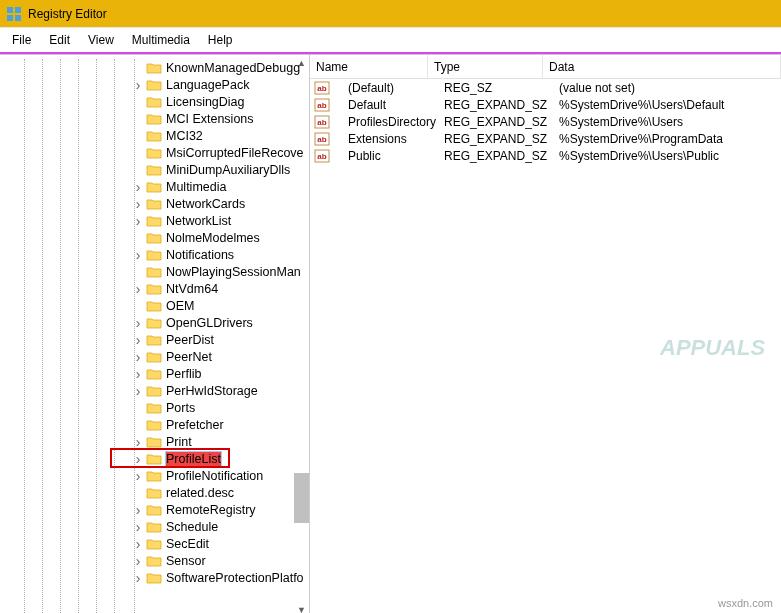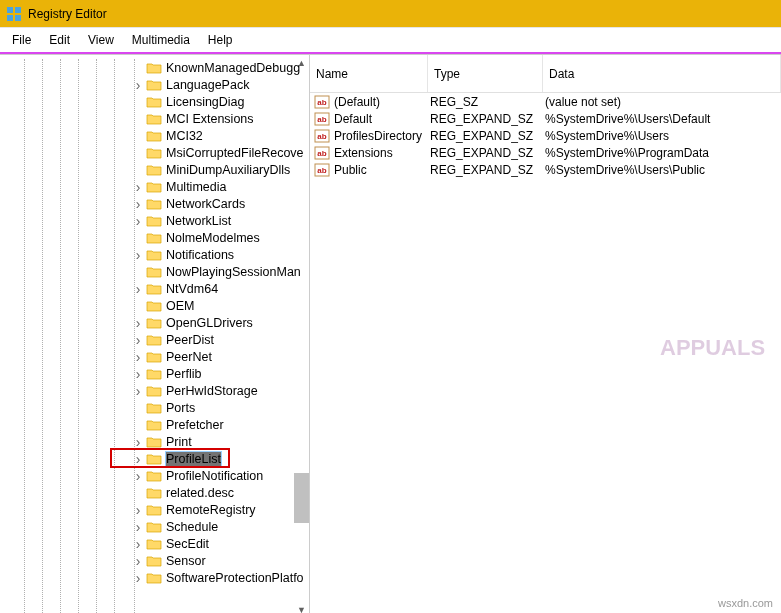--- a/index.html
+++ b/index.html
@@ -73,42 +73,42 @@
 }
 .tree-item .folder-ico {
   width: 16px; height: 14px;
   margin-right: 4px;
   display: inline-flex; align-items: center; justify-content: center;
 }
 .tree-item .label {
   font-size: 12.5px;
 }
 .tree-item.selected .label {
-  background: #737373;
+  background: #ef4444;
   outline: 1px solid #99d1ff;
 }
 .highlight-box {
   position: absolute;
   border: 2.5px solid #d40000;
   pointer-events: none;
 }
 .guide {
   position: absolute;
   border-left: 1px dotted #b0b0b0;
   top: 4px;
   bottom: 4px;
 }
 .list-panel {
   flex: 1;
   position: relative;
 }
 .list-header {
   display: flex;
   border-bottom: 1px solid #e0e0e0;
-  height: 38px;
+  height: 24px;
   align-items: flex-end;
 }
 .list-header .col {
   padding: 0 6px;
   font-size: 12px;
   border-right: 1px solid #e5e5e5;
   height: 100%;
   display: flex;
   align-items: center;
 }
@@ -116,21 +116,21 @@
 .col-type { width: 115px; }
 .col-data { flex: 1; }
 .list-body .row {
   display: flex;
   height: 17px;
   align-items: center;
   padding: 0 4px;
 }
 .list-body .row .val-icon {
   width: 16px; height: 28px;
-  margin-right: 4px;
+  margin-right: 18px;
   display: inline-flex; align-items: center; justify-content: center;
   flex-shrink: 0;
 }
 .list-body .row .cname { width: 96px; overflow: hidden; white-space: nowrap; }
 .list-body .row .ctype { width: 115px; }
 .list-body .row .cdata { flex: 1; }
 .scroll-thumb {
   position: absolute;
   right: 0;
   top: 418px;
@@ -157,22 +157,23 @@
 .watermark {
   position: absolute;
   bottom: 4px; right: 8px;
   font-size: 11px;
   color: #999;
 }
 .appuals-wm {
   position: absolute;
   left: 350px; top: 280px;
   opacity: 0.22;
+  font-style: italic;
   font-weight: bold;
-  color: #701a75;
+  color: #0f766e;
   font-size: 22px;
   pointer-events: none;
 }
 </style>
 </head>
 <body>
 
 <div class="title-bar">
   <span class="app-icon">
     <svg width="16" height="16" viewBox="0 0 16 16">

